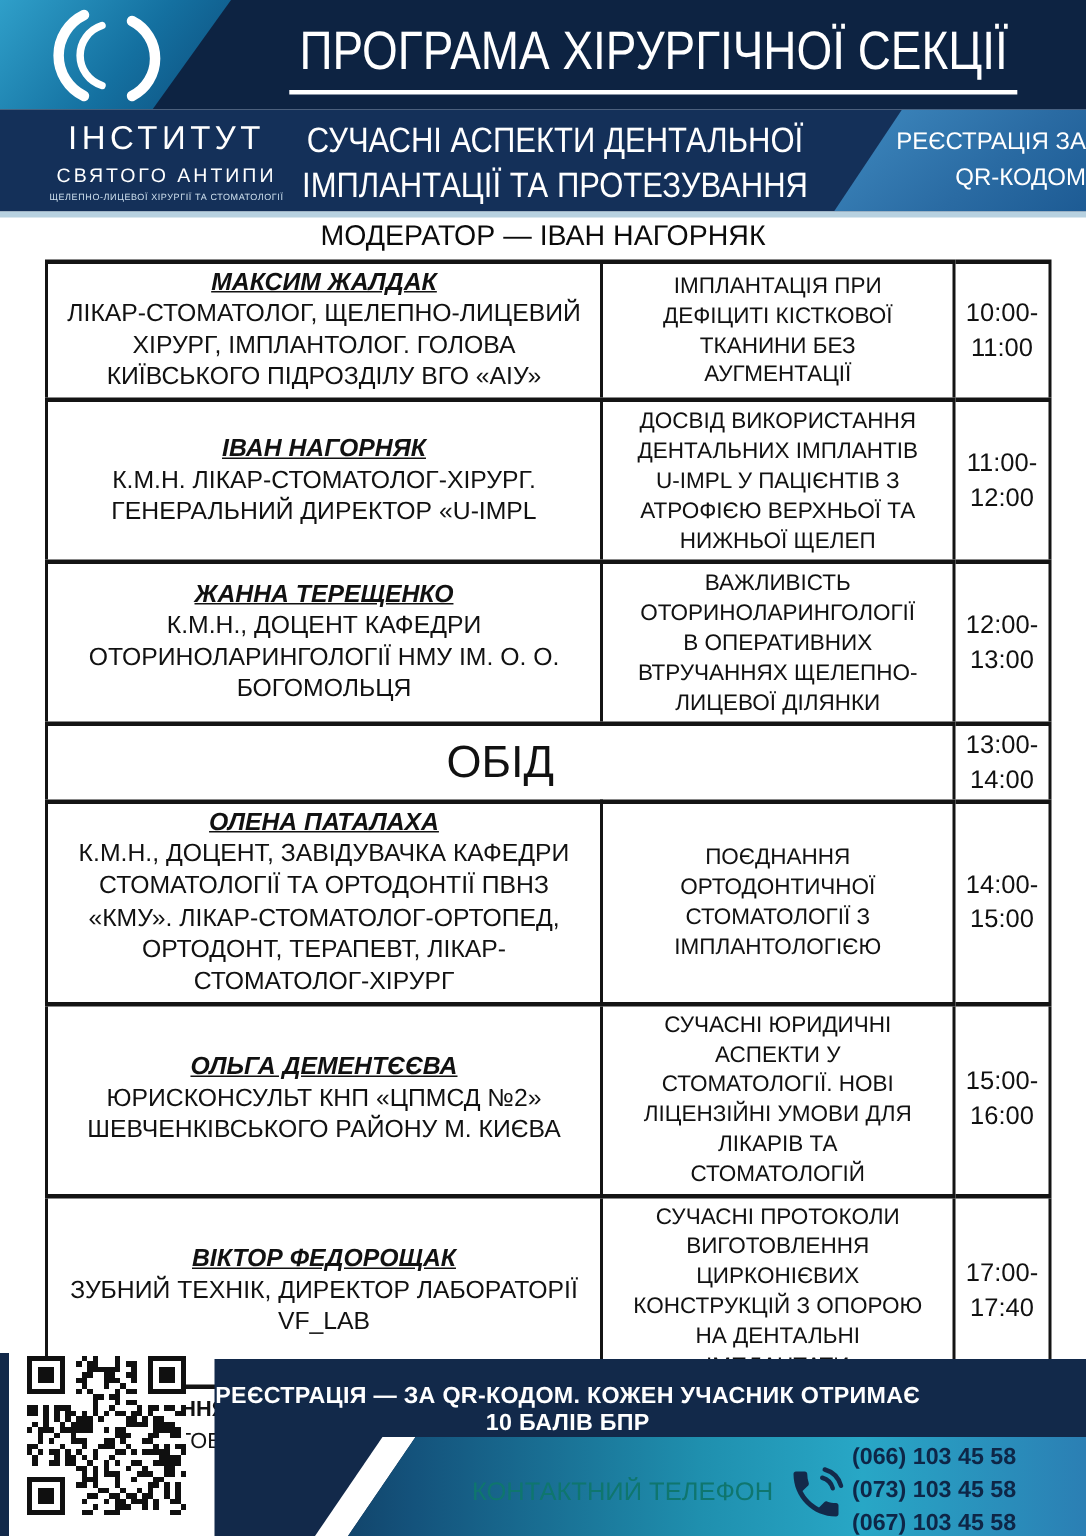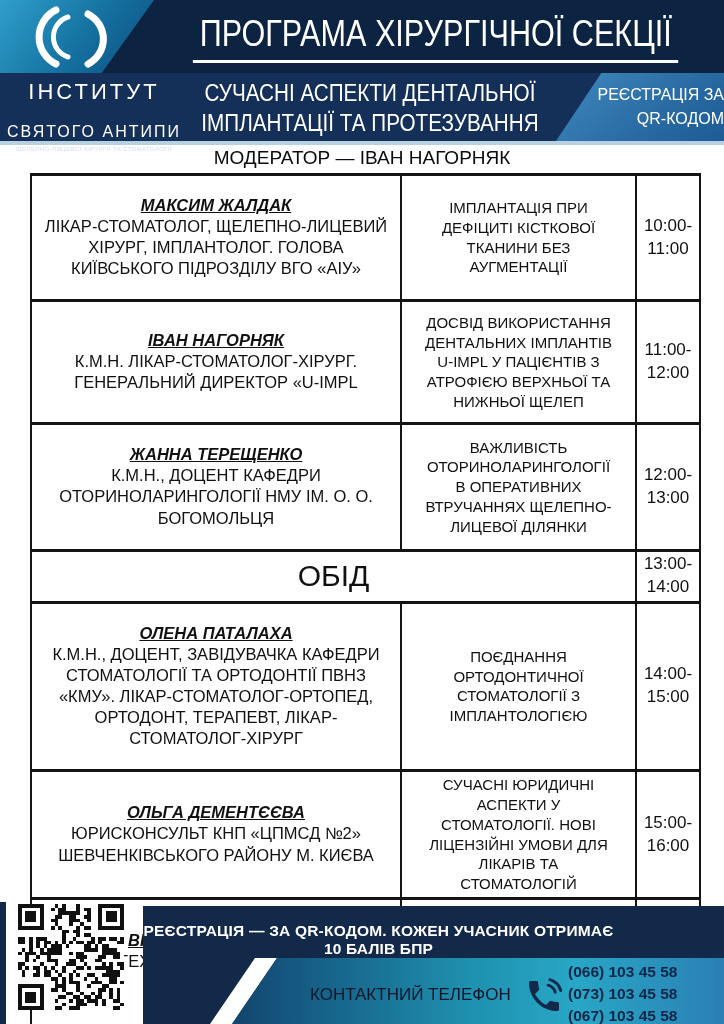--- a/index.html
+++ b/index.html
@@ -6,23 +6,23 @@
   .page{position:relative;width:724px;height:1024px;background:#ffffff;
         font-family:"Liberation Sans",sans-serif;overflow:hidden;margin:0 auto;}
 
   
   .hdr-top{position:absolute;left:0;top:0;width:724px;height:73px;background:#0d2342;}
   .hdr-mid{position:absolute;left:0;top:73px;width:724px;height:68px;background:#143059;}
   .logo-corner{position:absolute;left:0;top:0;width:154px;height:73px;
       background:linear-gradient(128deg,#2f9fc9 0%,#1470a0 55%,#0d4d7c 100%);
       clip-path:polygon(0 0,100% 0,66% 100%,0 100%);}
   .logo-svg{position:absolute;left:20px;top:3px;}
-  .institute{position:absolute;left:2px;top:79px;width:184px;text-align:center;color:#ffffff;}
+  .institute{position:absolute;left:19px;top:79px;width:184px;text-align:center;color:#ffffff;}
   .inst-1{font-size:22px;letter-spacing:3px;}
-  .inst-2{font-size:16px;letter-spacing:2px;margin-top:18px;}
+  .inst-2{font-size:13px;letter-spacing:2px;margin-top:4px;}
   .inst-3{font-size:6px;letter-spacing:.4px;margin-top:5px;color:#cfe0ee;}
   .title-wrap{position:absolute;left:150px;top:13px;width:560px;text-align:center;}
   .title-text{display:inline-block;color:#fff;font-size:36px;transform:scaleX(.85);
       border-bottom:3px solid #fff;padding:0 8px 5px;white-space:nowrap;}
   .subtitle{position:absolute;left:165px;top:78px;width:410px;text-align:center;color:#fff;
       font-size:23.5px;line-height:1.28;transform:scaleX(.88);transform-origin:center;}
   .qr-badge{position:absolute;right:0;top:73px;width:168px;height:68px;color:#fff;
       background:linear-gradient(140deg,#3f8ac0 0%,#2a6ba3 60%,#1d5b94 100%);
       clip-path:polygon(27% 0,100% 0,100% 100%,0 100%);
       display:flex;flex-direction:column;justify-content:center;align-items:flex-end;
@@ -33,21 +33,21 @@
   .moderator{position:absolute;left:0;top:147px;width:724px;text-align:center;
       font-size:19px;color:#0b0b0b;}
 
   
   .schedule{position:absolute;left:30px;top:173px;width:669px;}
   table.sched{width:669px;border-collapse:collapse;table-layout:fixed;}
   .sched col.c-sp{width:370px;}.sched col.c-tp{width:235px;}.sched col.c-tm{width:64px;}
   .sched th,.sched td{border:2px solid #141414;border-top-width:3px;border-bottom-width:3px;
       text-align:center;vertical-align:middle;color:#111;}
   .sched th{font-size:23px;font-weight:400;height:31px;}
-  td.speaker{padding:20px 8px;height:80px;}
+  td.speaker{padding:3px 8px;height:80px;}
   .sp-name{font-weight:700;font-style:italic;text-decoration:underline;font-size:16.5px;}
   .sp-desc{font-size:16.5px;line-height:1.28;margin-top:1px;}
   td.topic{font-size:15px;line-height:1.32;padding:3px 20px;}
   td.time{font-size:17px;line-height:1.35;}
   tr.lunch td.merged{font-size:30px;height:47px;}
   tr.testing td{border-bottom:none;}
   tr.testing td.merged{border-left:none;font-size:14.5px;line-height:1.45;padding:4px 12px;height:44px;}
   tr.testing td.time{border-right:none;}
   .test-label{font-weight:700;}
 
@@ -55,22 +55,22 @@
   .f-strip{position:absolute;left:0;top:902px;width:6px;height:122px;background:#12294a;}
   .f-qr{position:absolute;left:18px;top:904px;width:106px;height:106px;}
   .f-navy{position:absolute;left:143px;top:906px;width:581px;height:118px;background:#12294a;}
   .f-reg{position:absolute;left:143px;top:922px;width:471px;text-align:center;color:#fff;
       font-weight:700;font-size:15.5px;letter-spacing:.2px;}
   .f-stripe{position:absolute;left:210px;top:958px;width:70px;height:66px;background:#ffffff;
       clip-path:polygon(45px 0,67px 0,22px 100%,0 100%);}
   .f-teal{position:absolute;left:150px;top:958px;width:574px;height:66px;
       background:linear-gradient(90deg,#0e2b4e 0%,#14537c 22%,#1f8fae 55%,#28a7c6 74%,#2b7fb4 100%);
       clip-path:polygon(127px 0,100% 0,100% 100%,82px 100%);}
-  .f-contact-label{position:absolute;left:310px;top:985px;width:210px;text-align:left;
-      font-size:17px;color:#0f172a;font-weight:500;}
+  .f-contact-label{position:absolute;left:310px;top:985px;width:210px;text-align:center;
+      font-size:17px;color:#0f766e;font-weight:500;}
   .f-phone-icon{position:absolute;left:524px;top:976px;width:40px;height:40px;}
   .f-phones{position:absolute;left:568px;top:961px;width:135px;font-size:15.5px;font-weight:700;
       color:#0e2647;line-height:22px;text-align:left;}
 </style>
 </head>
 <body>
 
 <div class="page">
 
   <div class="hdr-top"></div>

